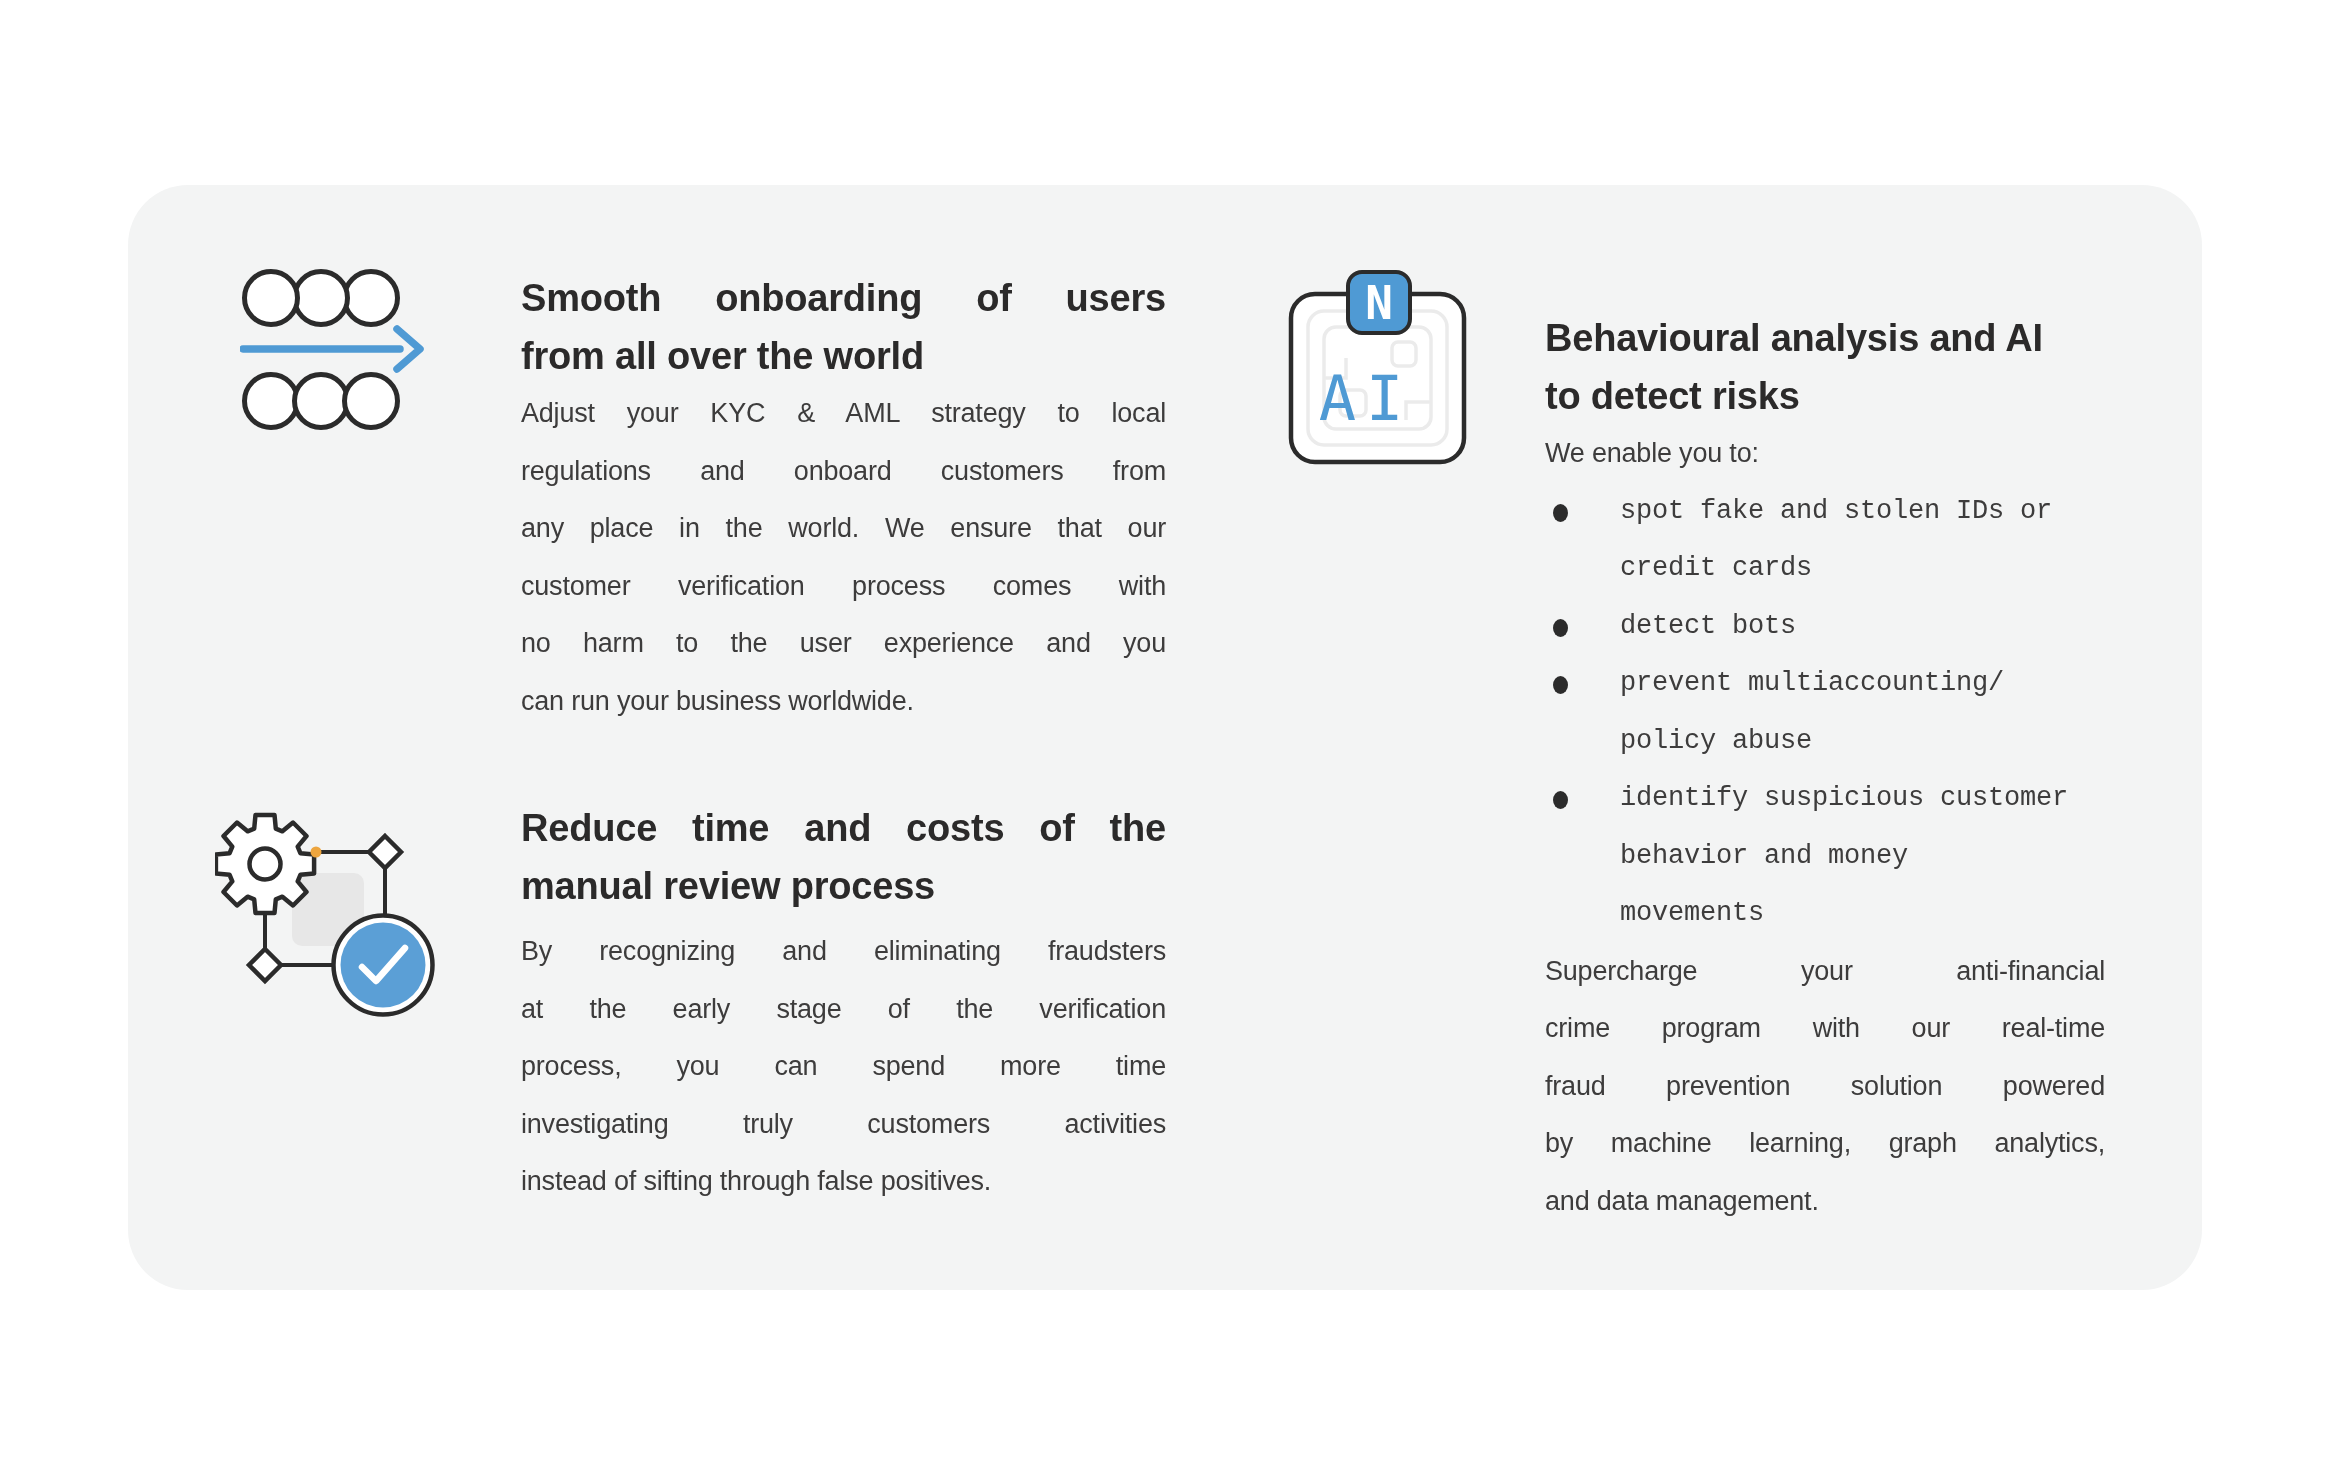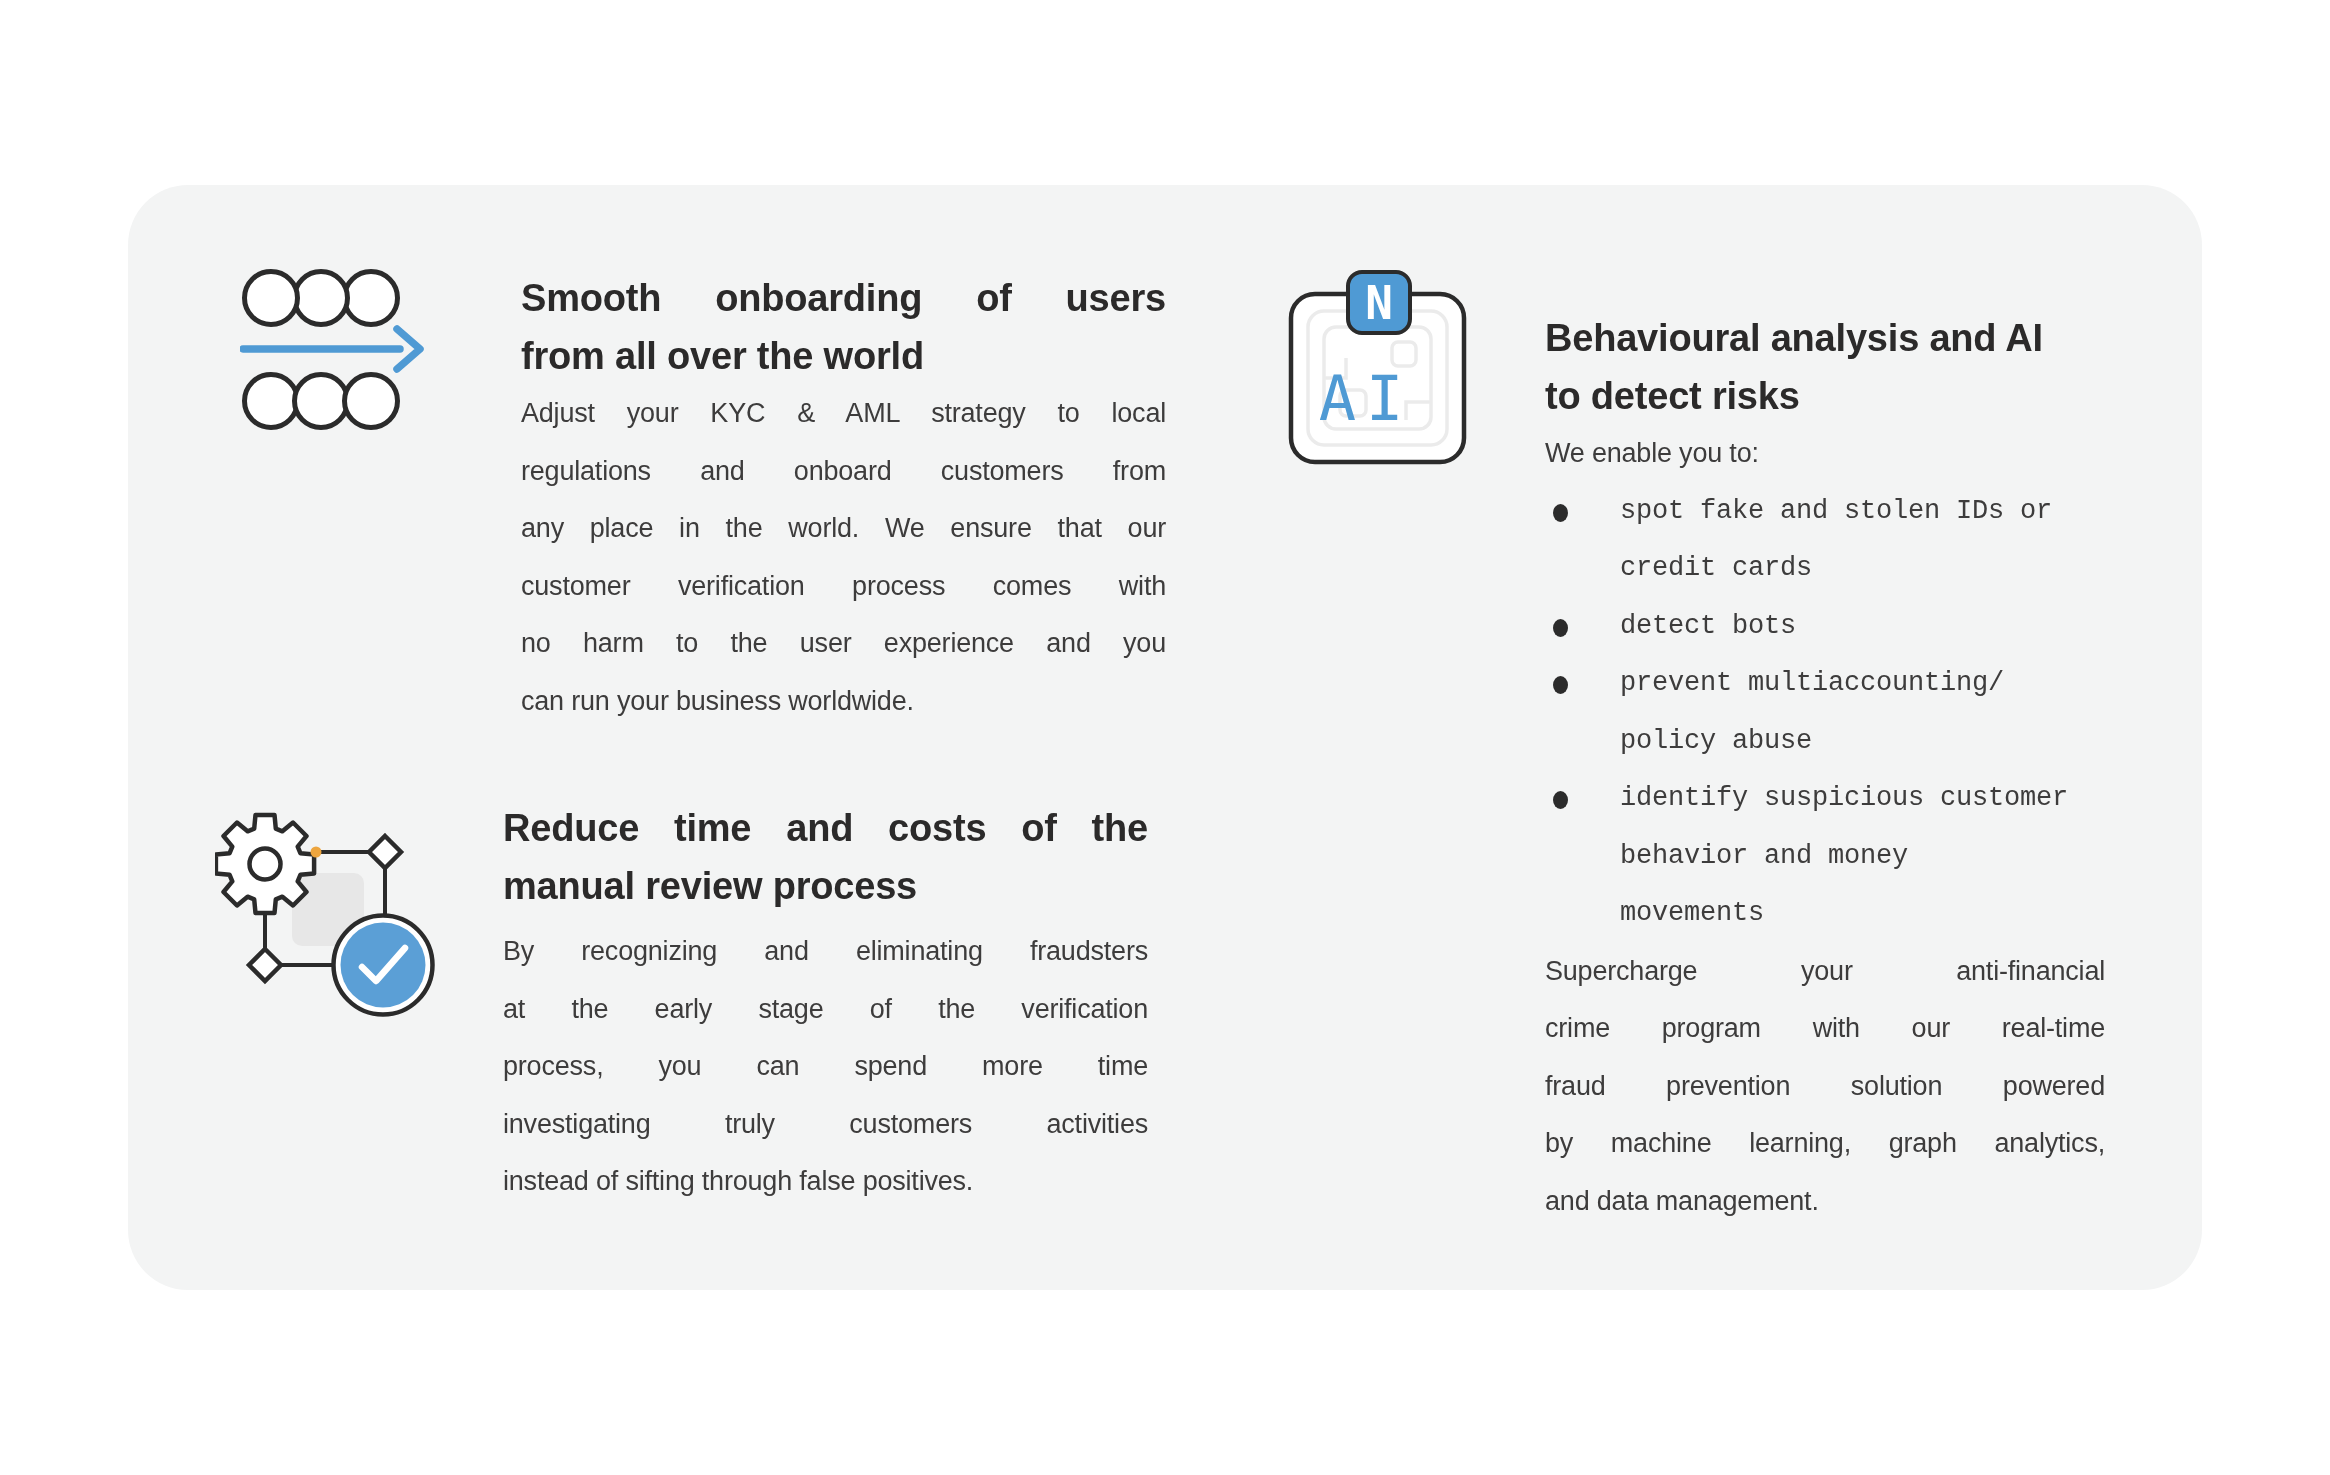--- a/index.html
+++ b/index.html
@@ -20,21 +20,21 @@
   .stage{position:relative;width:2330px;height:1326px;overflow:hidden;}
   .card{position:absolute;left:128px;top:185px;width:2074px;height:1105px;
     background:var(--card-bg);border-radius:60px;}
   .icon-box{position:absolute;}
   .text-block{position:absolute;}
   .title{color:var(--heading-text);font-weight:700;font-size:38px;line-height:57.5px;letter-spacing:-0.2px;}
   .body-copy{color:var(--body-text);font-weight:400;font-size:27px;line-height:57.5px;letter-spacing:-0.2px;}
   .line{white-space:nowrap;text-align:left;}
   .line.stretch{white-space:normal;text-align:justify;text-align-last:justify;}
   .f1{left:393px;top:85px;width:645px;}
-  .f2{left:375px;top:615px;width:645px;}
+  .f2{left:393px;top:615px;width:645px;}
   .f3{left:1417px;top:85px;width:560px;margin-top:40px;}
   .f2 .body-copy{margin-top:8px;}
   ul.cap-list{list-style:none;}
   ul.cap-list li{position:relative;padding-left:75px;font-family:Liberation Mono, monospace;}
   .dot{position:absolute;left:8px;top:21px;width:15px;height:18px;border-radius:50%;
     background:var(--icon-ink);}
   
   .ink{stroke:var(--icon-ink);stroke-width:5;fill:#ffffff;}
   .ink-thin{stroke:var(--icon-ink);stroke-width:4;fill:none;}
   .ink-fill-none{stroke:var(--icon-ink);stroke-width:4.5;fill:#ffffff;}

